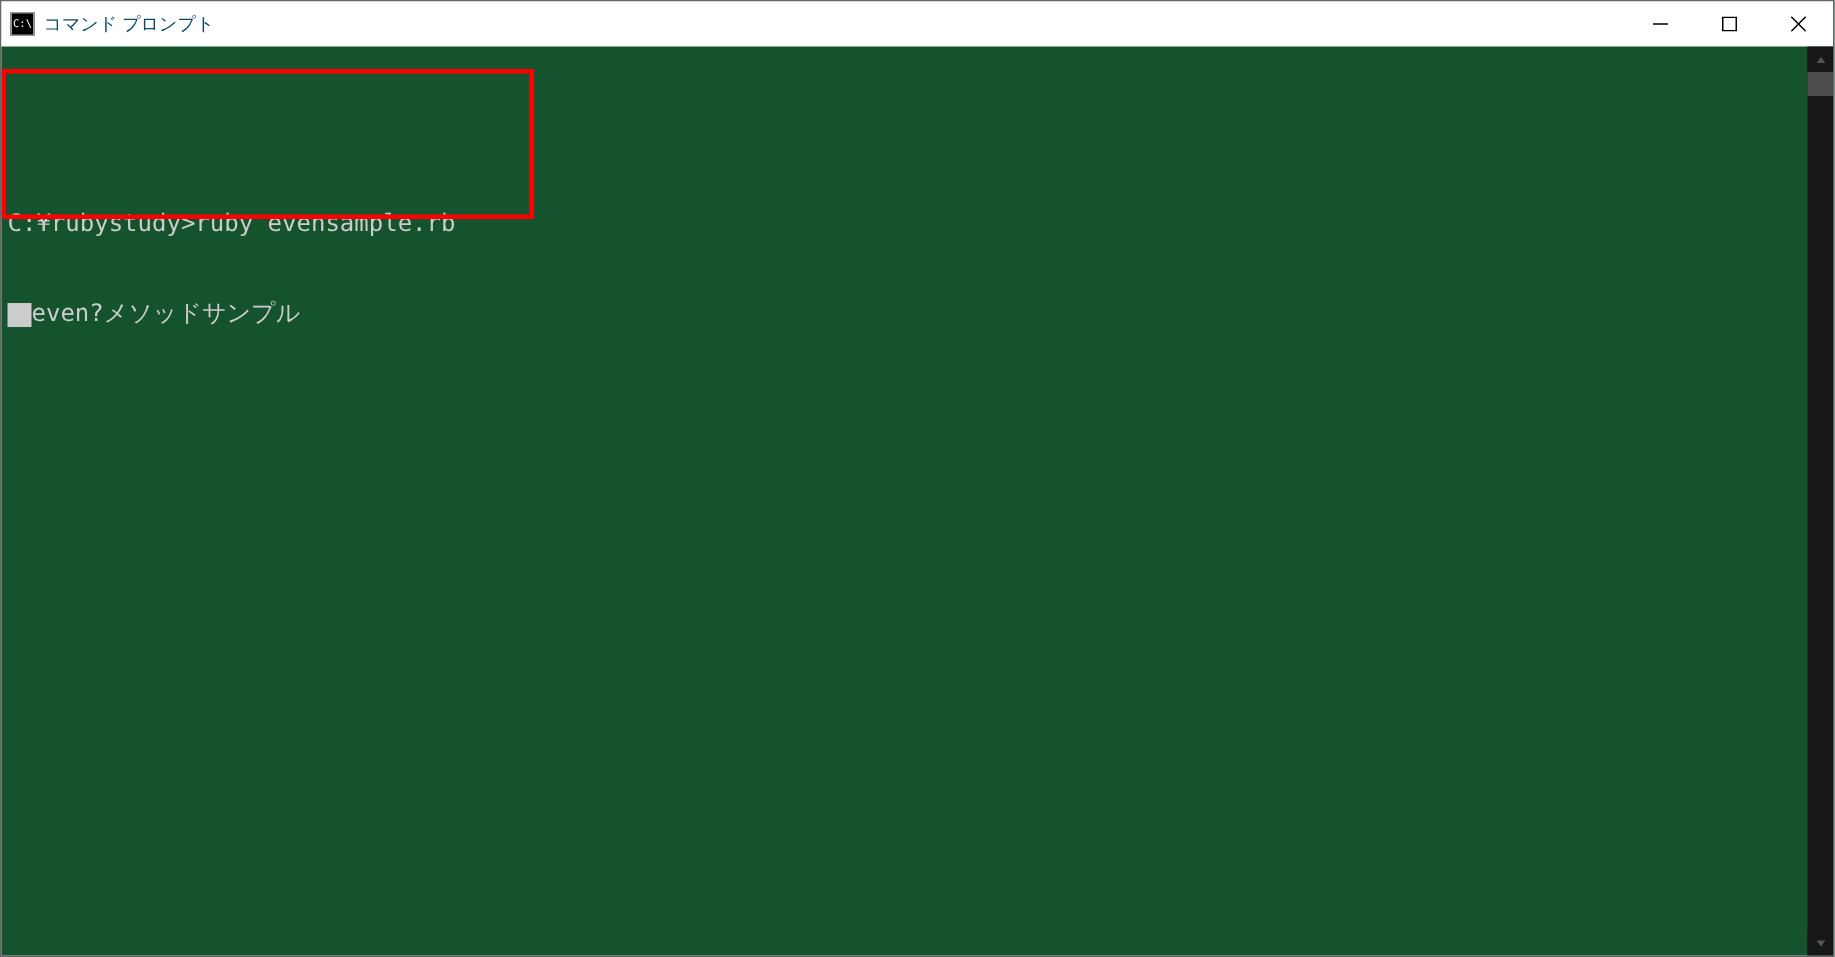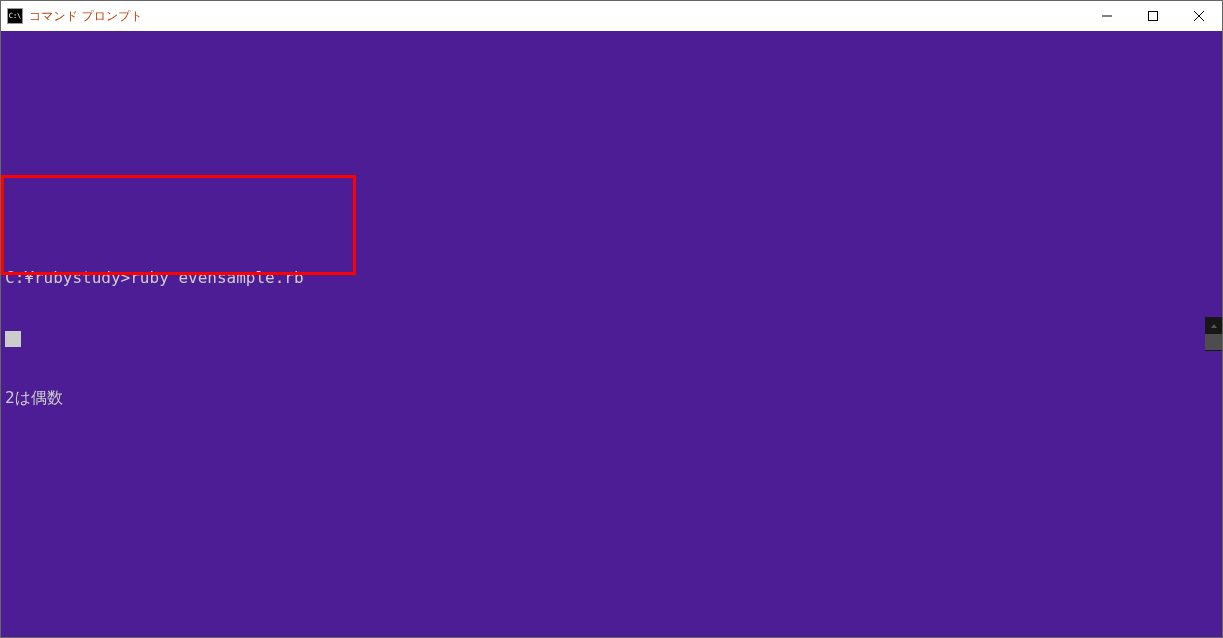--- a/index.html
+++ b/index.html
@@ -40,21 +40,21 @@
       margin-right: 6px;
     }
     .app-icon-inner {
       color: #fff;
       font-size: 7px;
       font-family: monospace;
       line-height: 1;
     }
     .title-text {
       font-size: 12px;
-      color: #c2410c;
+      color: #0c4a6e;
       flex: 1;
     }
     .window-controls {
       display: flex;
       height: 100%;
     }
     .control-btn {
       width: 46px;
       height: 100%;
       display: flex;
@@ -64,24 +64,23 @@
       border: none;
       cursor: pointer;
     }
     .control-btn svg {
       width: 10px;
       height: 10px;
     }
     .terminal-area {
       flex: 1;
       display: flex;
-      background: #4c1d95;
+      background: #14532d;
       position: relative;
       overflow: hidden;
-      align-items: center;
     }
     .terminal-content {
       flex: 1;
       padding: 4px 0 0 0;
       color: #cccccc;
       font-family: "MS Gothic", "Consolas", monospace;
       font-size: 16px;
       line-height: 20px;
       white-space: pre;
       position: relative;
@@ -176,22 +175,21 @@
           <line x1="0" y1="0" x2="10" y2="10" stroke="#000" stroke-width="1"></line>
           <line x1="10" y1="0" x2="0" y2="10" stroke="#000" stroke-width="1"></line>
         </svg>
       </button>
     </div>
   </div>
   <div class="terminal-area">
     <div class="terminal-content">
       <div class="spacer"></div>
       <div class="term-line">C:¥rubystudy&gt;ruby evensample.rb</div>
-      <div class="term-line"><span class="block-char"></span></div>
-      <div class="term-line">2は偶数</div>
+      <div class="term-line"><span class="block-char"></span><span>even?メソッドサンプル</span></div>
       <div class="term-line"></div>
       <div class="highlight-box"></div>
     </div>
     <div class="scrollbar">
       <div class="scroll-btn">
         <svg viewBox="0 0 8 8">
           <polygon points="4,2 7,6 1,6"></polygon>
         </svg>
       </div>
       <div class="scroll-track">

